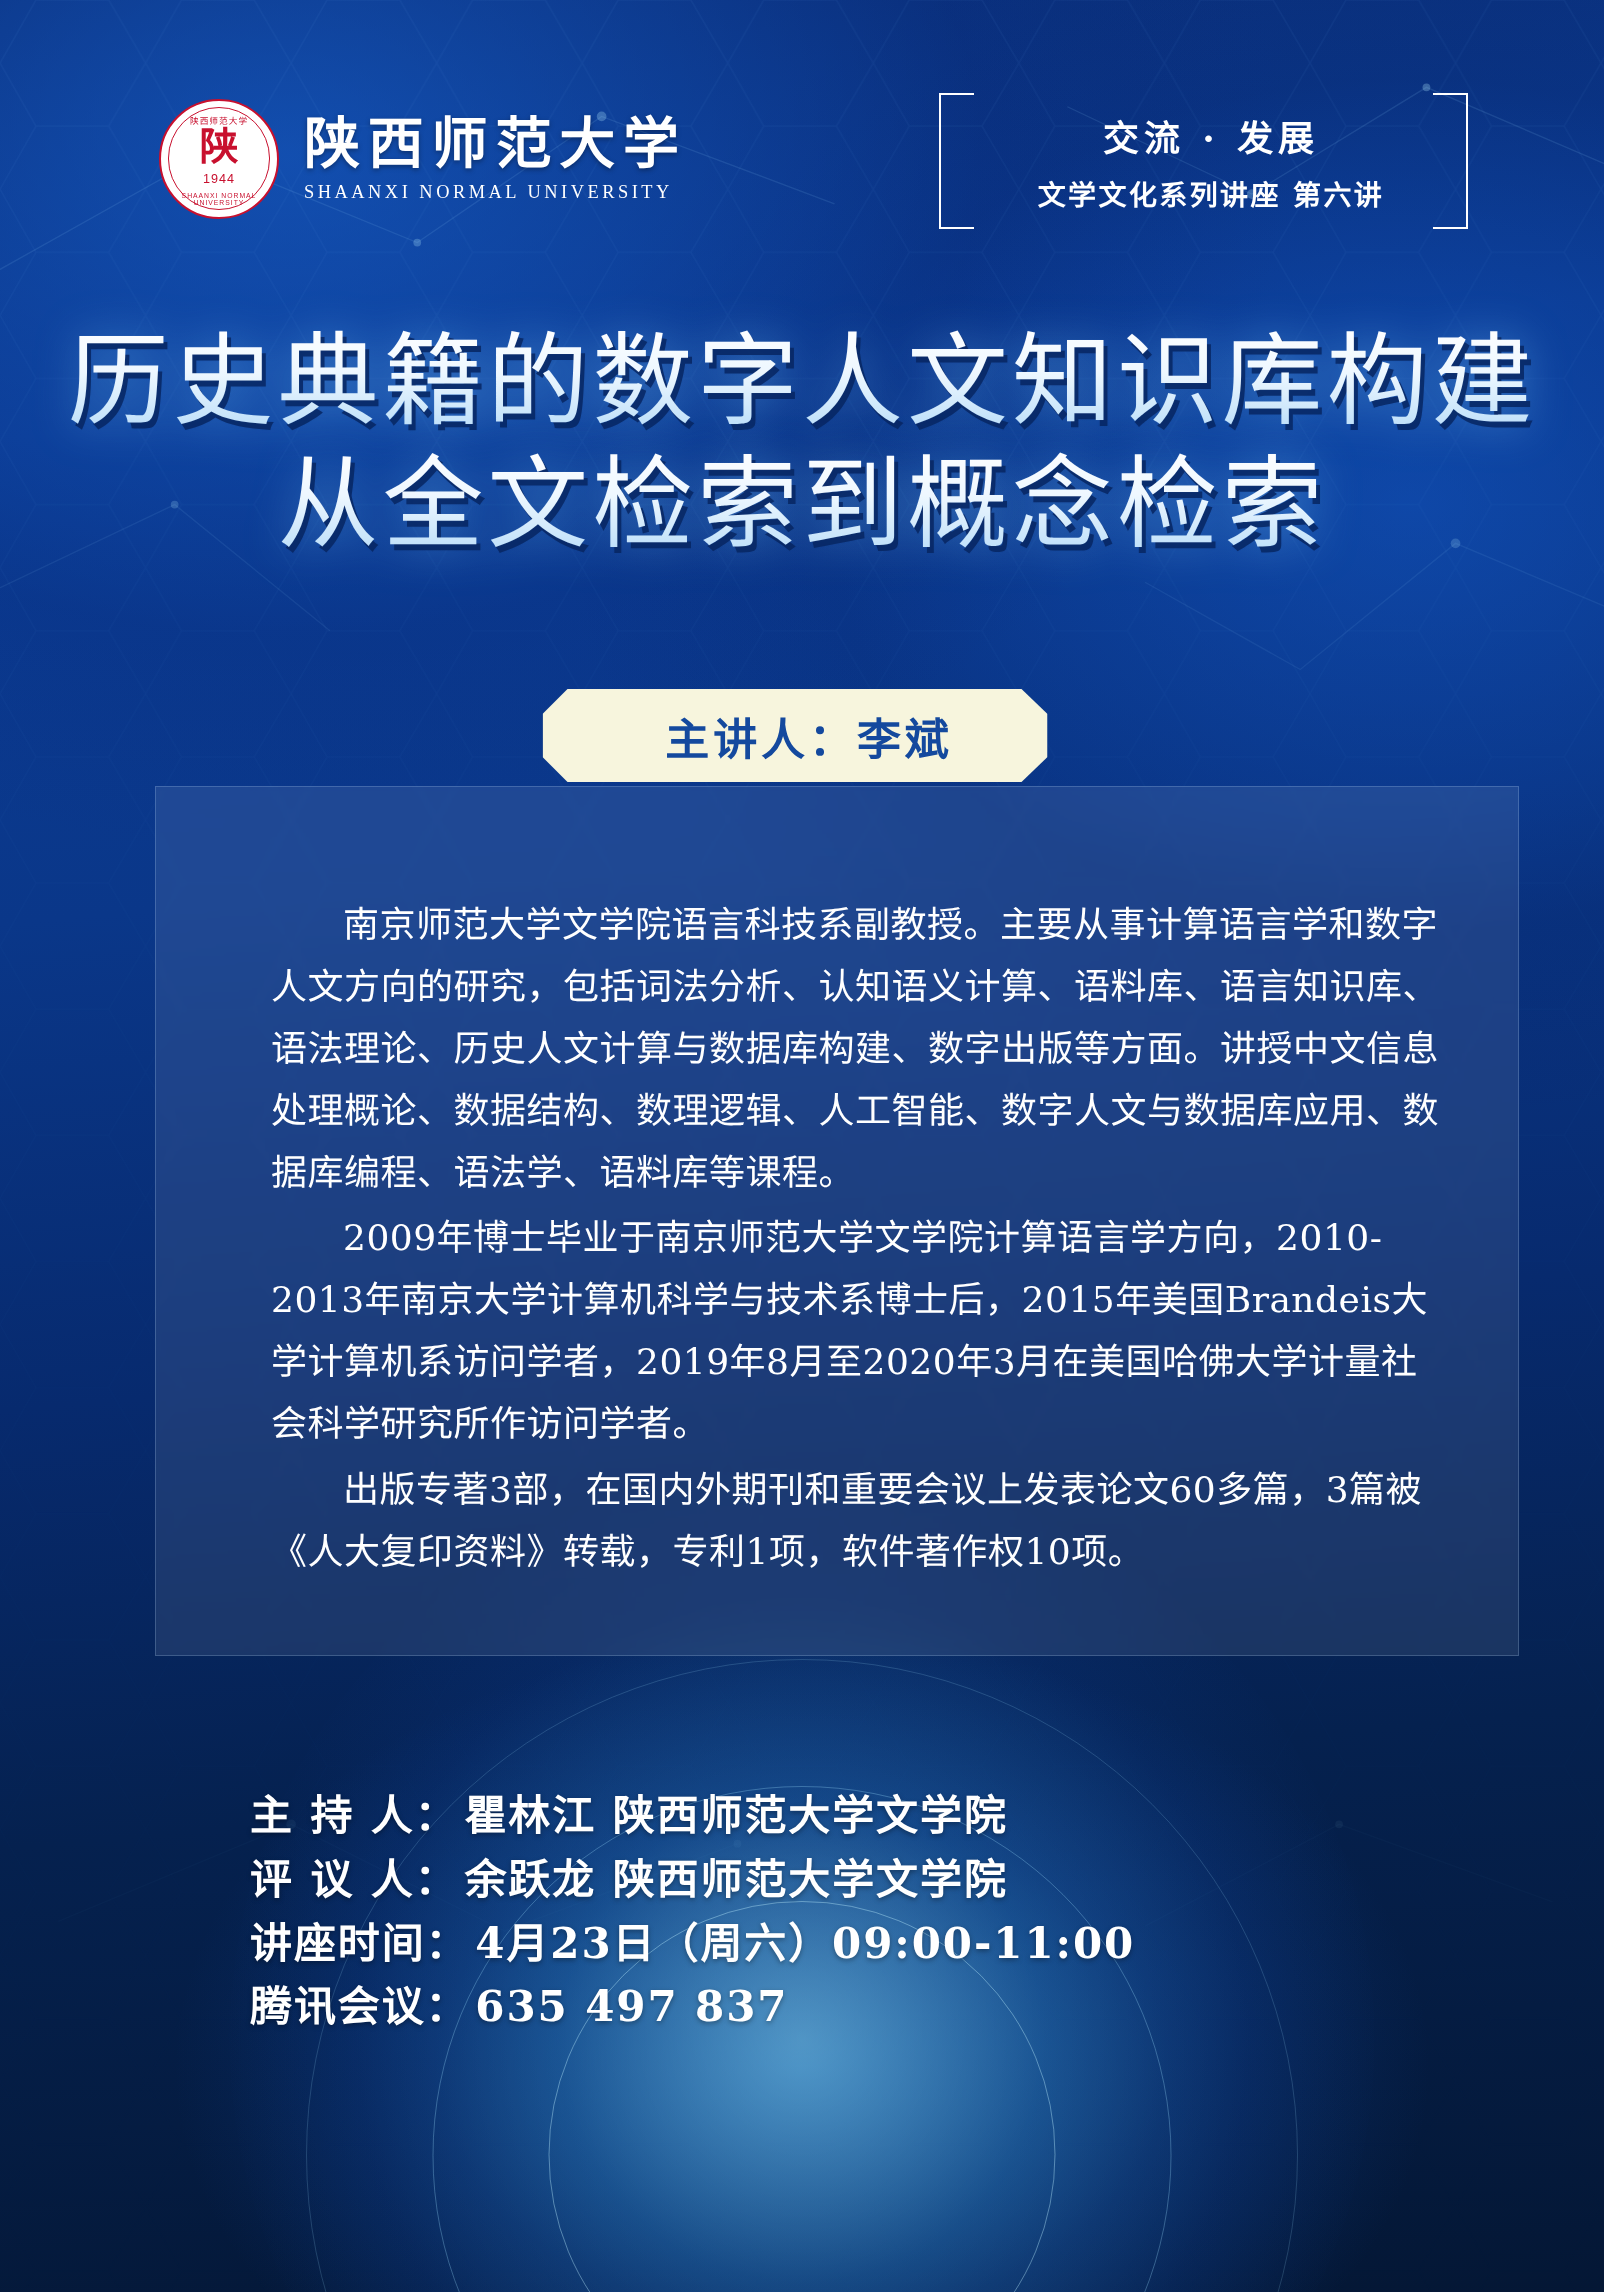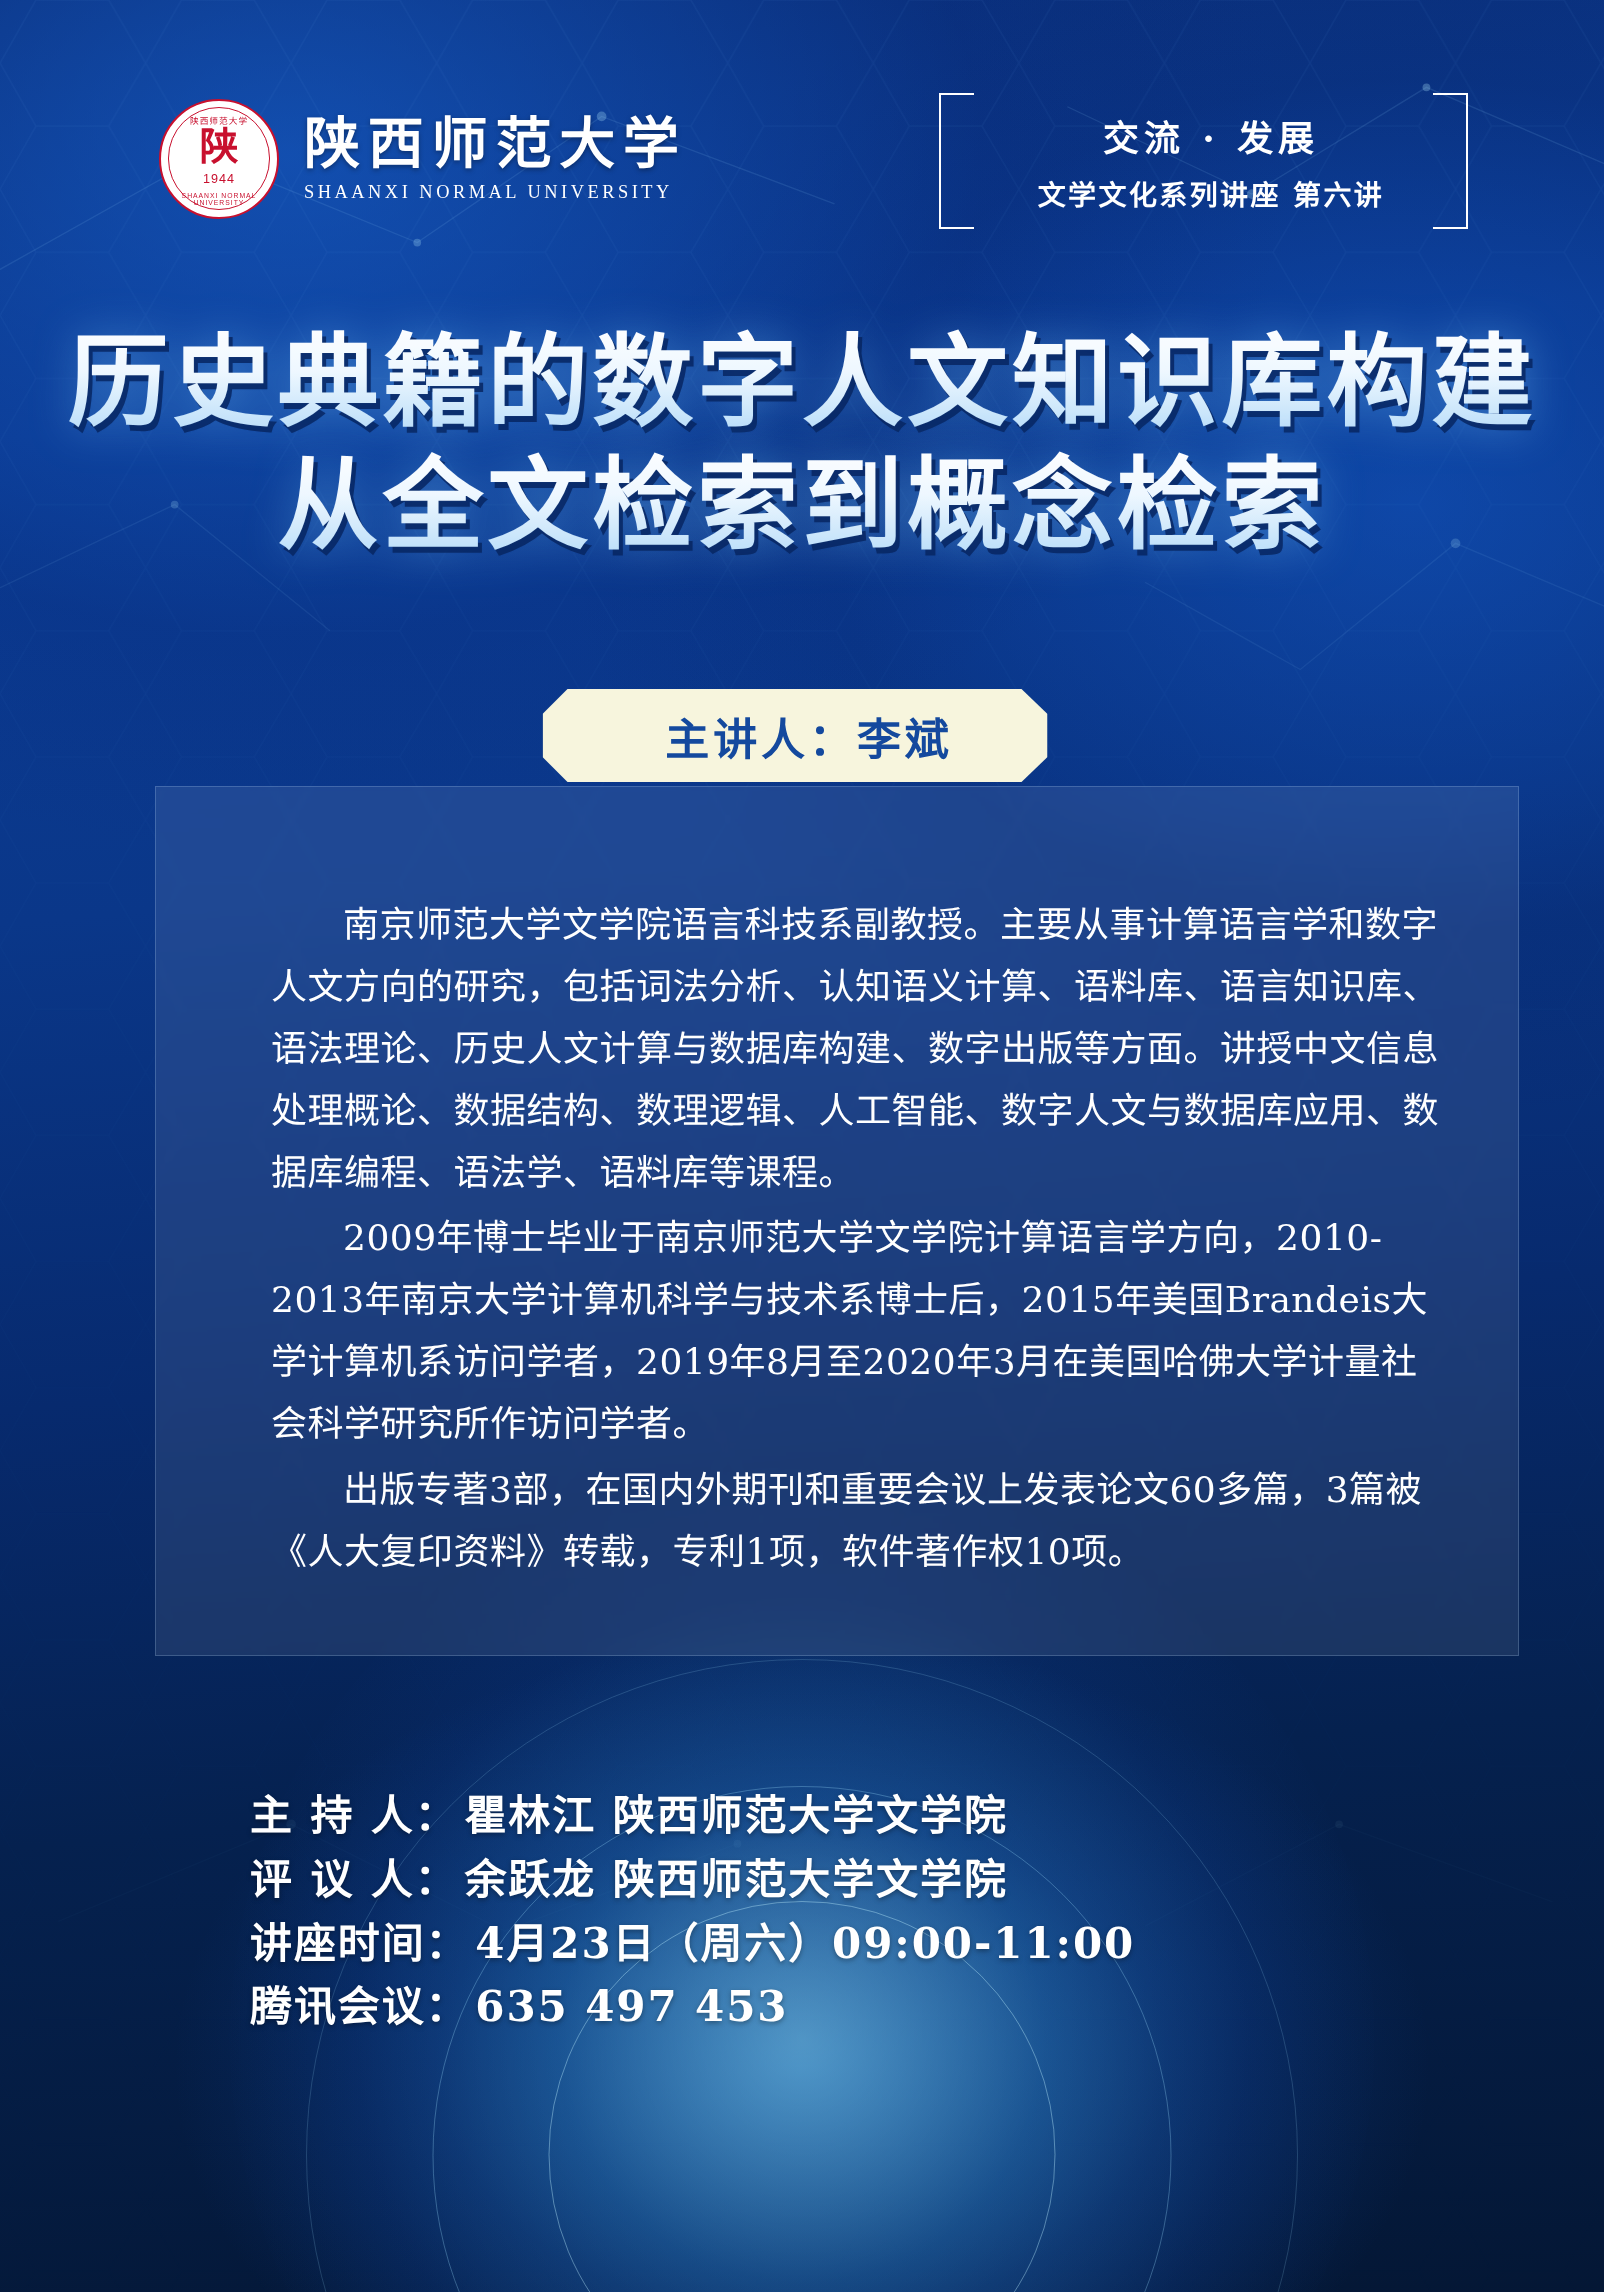--- a/index.html
+++ b/index.html
@@ -156,21 +156,21 @@
   
   .title-block {
     position: absolute;
     top: 320px;
     left: 0;
     width: 100%;
     text-align: center;
   }
   .title-line {
     font-family: "DejaVu Serif", "Liberation Serif", serif;
-    font-weight: bold;
+    font-weight: normal;
     font-size: 101px;
     line-height: 1.22;
     letter-spacing: 3.9px;
     color: #f2faff;
     background: linear-gradient(180deg, #ffffff 0%, #eaf6ff 42%, #9ed0f7 100%);
     -webkit-background-clip: text;
     background-clip: text;
     -webkit-text-fill-color: transparent;
     text-shadow: 0 0 1px rgba(255,255,255,0.2);
     filter: drop-shadow(4.9px 6.8px 0 rgba(7,38,98,0.85)) drop-shadow(0 0 21.3px rgba(120,200,255,0.35));
@@ -365,18 +365,18 @@
     <div class="f-row">
       <span class="f-label">评 议 人：</span>
       <span class="f-val">余跃龙  陕西师范大学文学院</span>
     </div>
     <div class="f-row">
       <span class="f-label">讲座时间：</span>
       <span class="f-val">4月23日（周六）09:00-11:00</span>
     </div>
     <div class="f-row">
       <span class="f-label">腾讯会议：</span>
-      <span class="f-val">635 497 453</span>
+      <span class="f-val">635 497 837</span>
     </div>
   </div>
 
 </div>
 
 
 </body></html>

